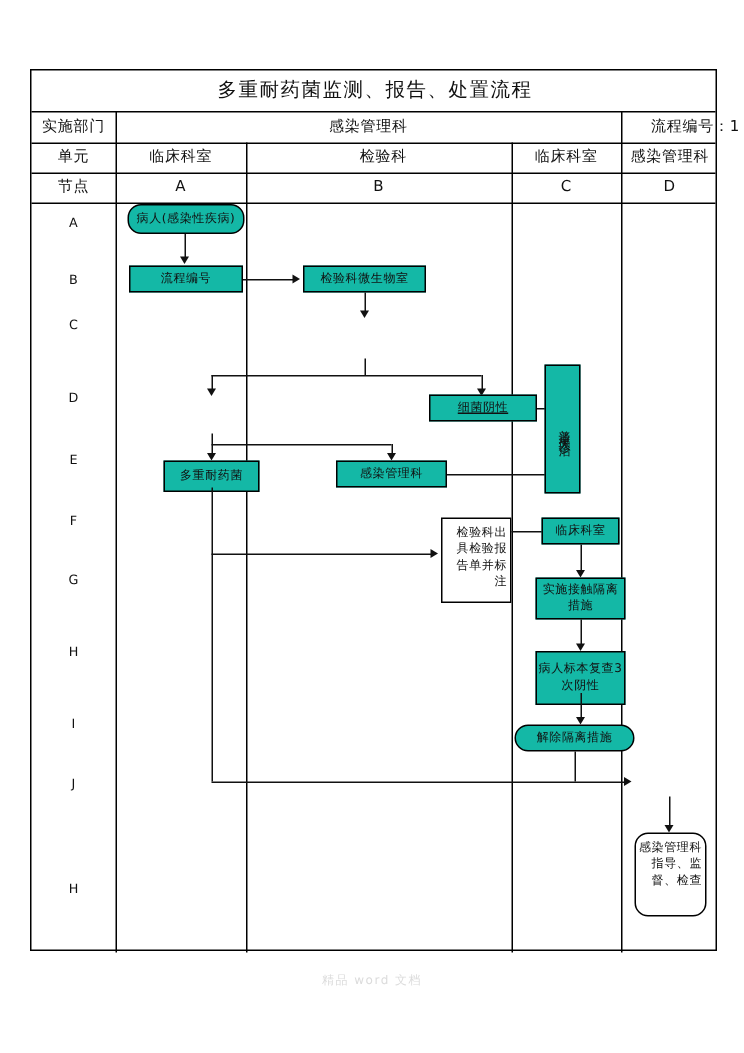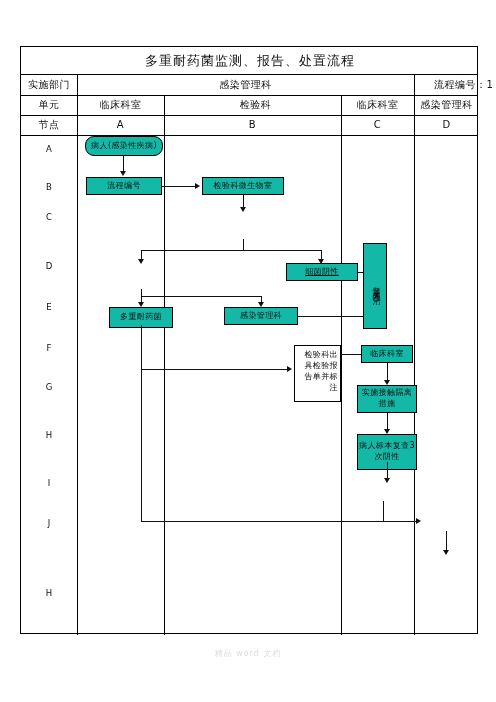--- a/index.html
+++ b/index.html
@@ -156,23 +156,25 @@
     <div class="ar-d" style="left:362.5px;top:333px;"></div>
 
     <div class="node" style="left:336px;top:338px;width:60px;height:28px;">实施接触隔离措施</div>
     <div class="v" style="left:366px;top:366px;height:17px;"></div>
     <div class="ar-d" style="left:362.5px;top:382px;"></div>
 
     <div class="node" style="left:336px;top:387px;width:60px;height:36px;">病人标本复查3次阴性</div>
     <div class="v" style="left:366px;top:415px;height:17px;"></div>
     <div class="ar-d" style="left:362.5px;top:431px;"></div>
 
+    <div class="node round" style="left:322px;top:436px;width:80px;height:18px;">解除隔离措施</div>
 
     <div class="v" style="left:362px;top:454px;height:20px;"></div>
 
     <div class="v" style="left:425px;top:484px;height:20px;"></div>
     <div class="ar-d" style="left:421.5px;top:503px;"></div>
 
+    <div class="nodecol round" style="left:402px;top:508px;width:48px;height:56px;">感染管理科指导、监督、检查</div>
 
   </div>
 </div>
 
 <div id="watermark">精品 word 文档</div>
 
 </body></html>

